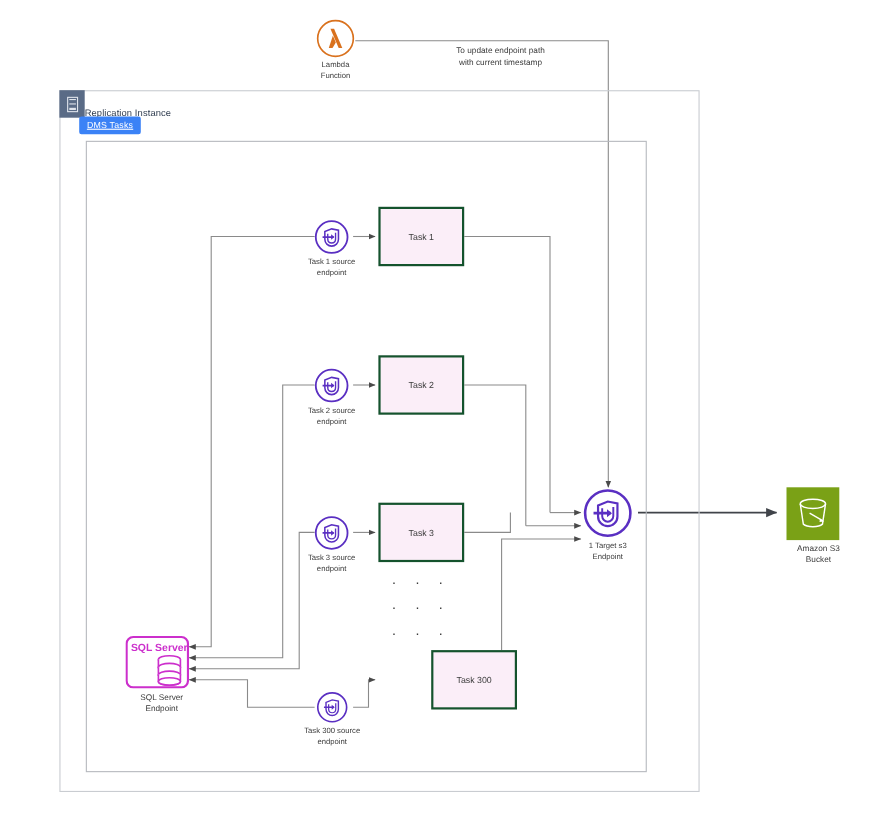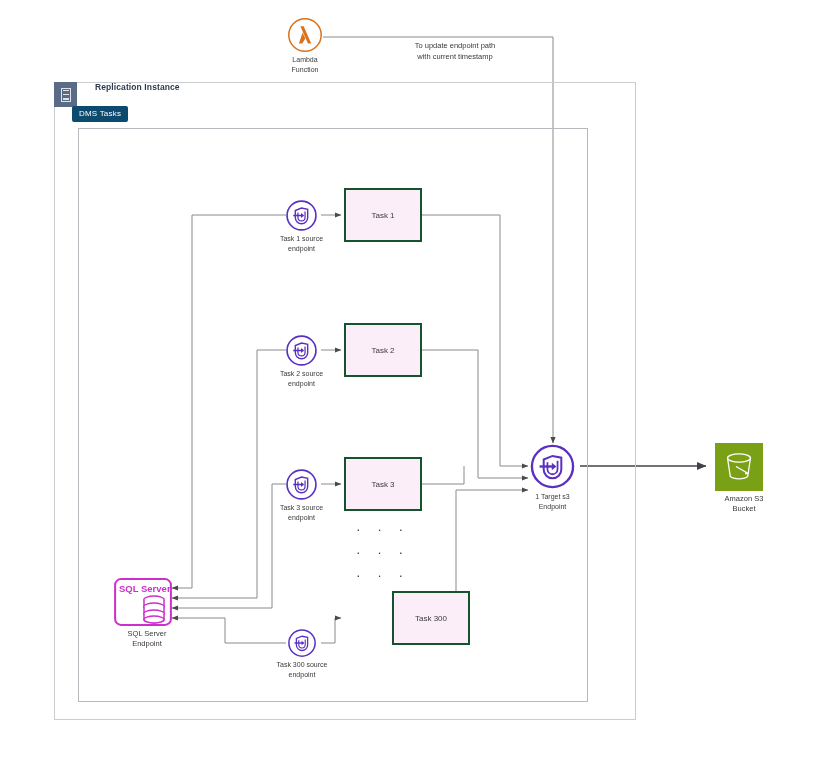--- a/index.html
+++ b/index.html
@@ -13,37 +13,38 @@
 
   
   .outer-box{
     left:54px;top:82px;width:582px;height:638px;
     border:1px solid #c9ccd1;background:transparent;box-sizing:border-box;
   }
   .inner-box{
     left:78px;top:128px;width:510px;height:574px;
     border:1px solid #b6b9be;background:transparent;box-sizing:border-box;
   }
-  .ri-header{left:54px;top:82px;display:flex;align-items:flex-start;gap:18px;font-weight:bold;}
+  .ri-header{left:54px;top:82px;display:flex;align-items:flex-end;gap:0;}
   .ri-icon{
     width:23px;height:25px;background:#5a6b86;
     display:flex;align-items:center;justify-content:center;
     box-sizing:border-box;
   }
   .ri-icon-inner{
     width:10px;height:14px;border:1.6px solid #dfe4ec;
     display:flex;flex-direction:column;justify-content:space-between;
     padding:1px 0;box-sizing:border-box;
   }
   .ri-icon-inner i{display:block;height:1.6px;background:#dfe4ec;margin:0 1px;}
   .ri-title{font-size:8.5px;color:#2e3b4e;letter-spacing:.1px;white-space:nowrap;}
   .dms-badge{
-    left:72px;top:106px;background:#0c4a6e;color:#ffffff;
+    left:72px;top:106px;background:#3b82f6;color:#ffffff;
     font-size:8px;padding:3px 7px 4px 7px;border-radius:2px;white-space:nowrap;
     letter-spacing:.2px;
+    text-decoration:underline;
   }
 
   
   .task-box{
     width:78px;height:54px;background:#fbeef8;border:2px solid #14532d;
     display:flex;align-items:center;justify-content:center;
     font-size:8px;color:#3b3b3b;box-sizing:border-box;
   }
 
   

